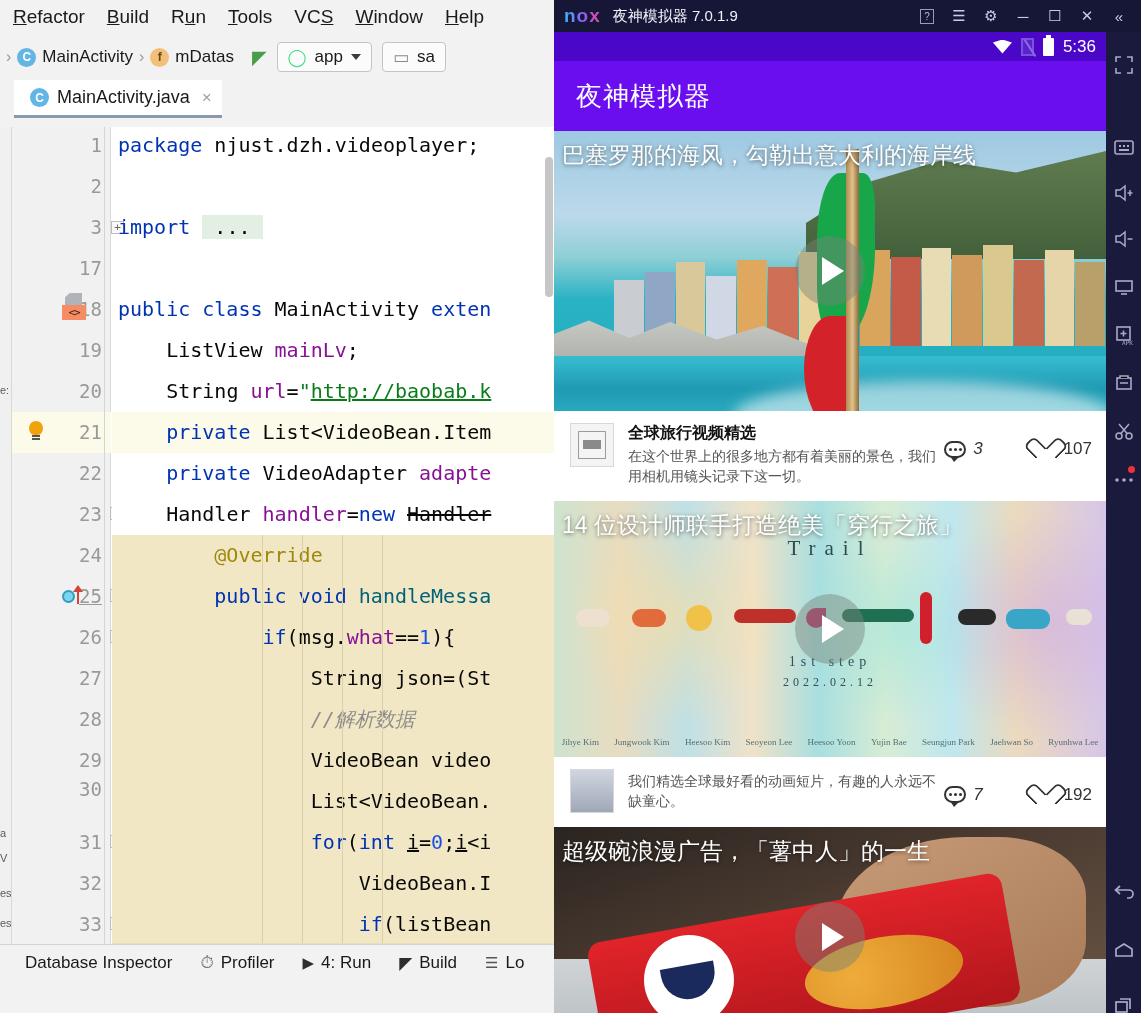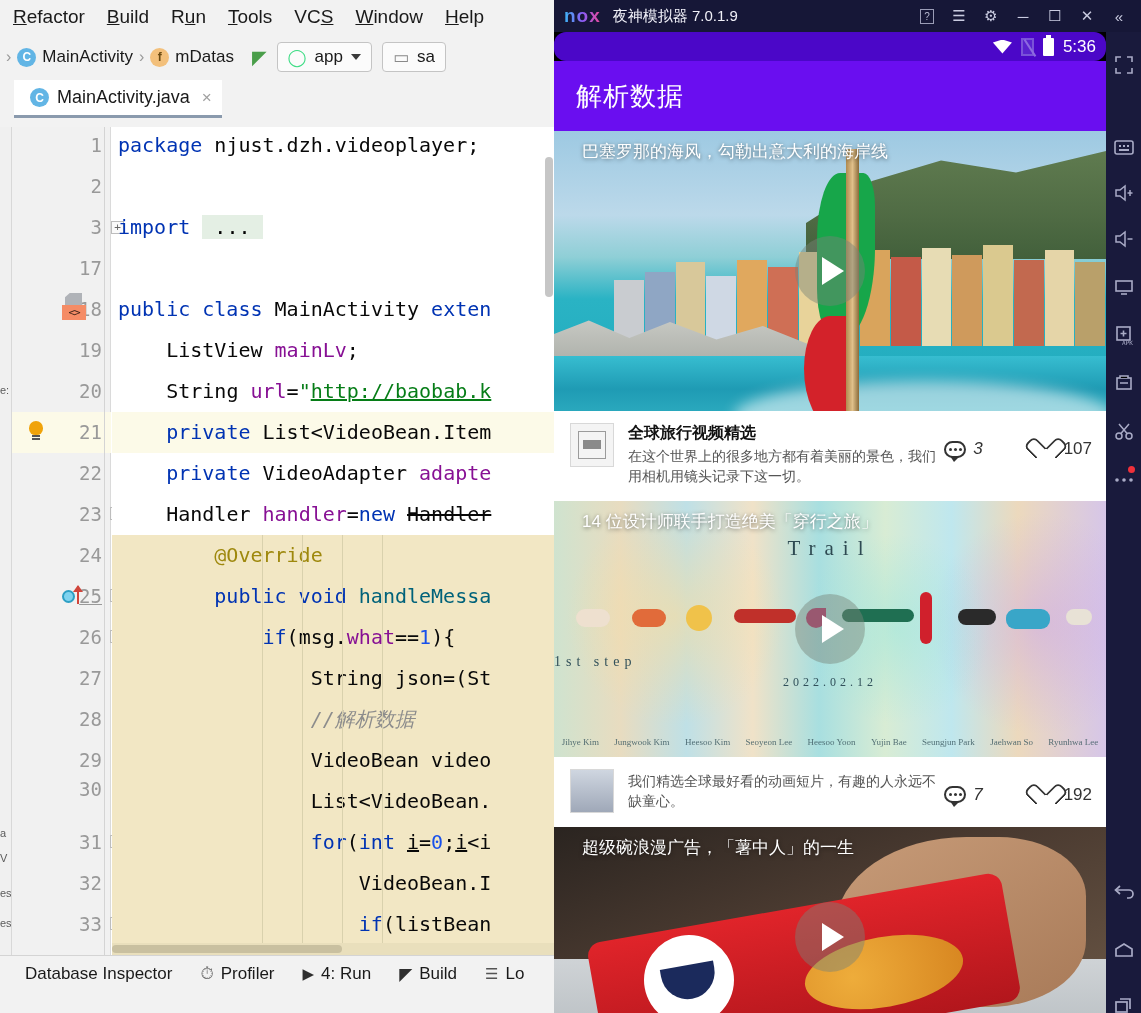--- a/index.html
+++ b/index.html
@@ -114,21 +114,21 @@
   .foldmk.down::after{ content:""; position:absolute; left:3px; top:11px; border-left:5px solid transparent;border-right:5px solid transparent;border-top:5px solid #bdbdbd;}
   .plusbox { position:absolute; width:13px;height:13px;border:1px solid #bdbdbd;background:#fafafa;color:#666;font-size:11px;line-height:11px;text-align:center;font-family:"DejaVu Sans Mono",monospace;}
   .foldline { position:absolute; left:104px; top:0; bottom:0; width:1px; background:#d4d4d4;}
 
   .vscroll { position:absolute; right:0; top:0; width:10px; bottom:0; background:transparent; }
   .vthumb { position:absolute; right:1px; width:8px; background:#c6c6c6; border-radius:4px; }
   .hscroll-outer { position:absolute; left:112px; right:0; bottom:0; height:12px; background:#e9dfbc; }
   .hthumb { position:absolute; left:0; top:2px; height:8px; width:230px; background:#c9c0a0; border-radius:4px;}
 
   .statusbar {
-    position:absolute; left:0; bottom:0; width:554px; height:58px;
+    position:absolute; left:0; bottom:0; width:554px; height:69px;
     background:#f2f2f2; border-top:1px solid #d4d4d4;
   }
   .sbrow { height:36px; display:flex; align-items:center; font-size:17px; color:#1a1a1a; padding-left:4px; }
   .sbitem { display:flex; align-items:center; gap:7px; padding:0 14px; white-space:nowrap;}
   .sbrow2 { height:21px; background:#f2f2f2; }
 
   
   #nox {
     position:absolute; left:554px; top:0; width:587px; height:1013px;
     background:#a16207;
@@ -146,37 +146,37 @@
   .nox-ctrls { position:absolute; right:6px; top:0; height:32px; display:flex; align-items:center; gap:0;}
   .nox-ctrls .cbtn { width:32px; height:32px; display:flex;align-items:center;justify-content:center; color:#c9cbe0; font-size:15px;}
   .qmark { width:14px;height:15px;border:1px solid #9a9cb6; font-size:10px; display:flex;align-items:center;justify-content:center; color:#b6b8cf;}
 
   .screen {
     position:absolute; left:0; top:32px; width:552px; height:981px;
     background:#000; overflow:hidden;
   }
   .android-status {
     height:29px; background:#4b07c8; display:flex; align-items:center;
-    justify-content:flex-end; gap:9px; padding-right:10px; color:#fff; font-size:17px;border-radius:12px;
+    justify-content:flex-end; gap:9px; padding-right:10px; color:#fff; font-size:17px;
   }
   .wifi-ic { width:19px;height:14px; background:#fff; clip-path: polygon(50% 100%, 0% 22%, 50% 0%, 100% 22%); }
   .sim-ic { width:13px;height:18px; border:2px solid #7a52d8; background:#5a22cf; position:relative;}
   .sim-ic::after{content:"";position:absolute;left:-3px;top:7px;width:20px;height:2px;background:#8d6ae0;transform:rotate(57deg);}
   .bat-ic { width:11px;height:18px; background:#fff; position:relative; border-radius:1px;}
   .bat-ic::before{content:"";position:absolute;left:3px;top:-3px;width:5px;height:3px;background:#fff;}
 
   .appbar { height:70px; background:#6a0ef0; display:flex; align-items:center; }
   .appbar .t { color:#fff; font-size:26px; margin-left:22px; letter-spacing:1px;}
 
   .feed { position:absolute; left:0; top:99px; width:552px; bottom:0; overflow:hidden; background:#fff; }
   .card { position:relative; background:#fff; }
   .thumb { position:relative; width:552px; overflow:hidden; }
   .thumb .vtitle {
-    position:absolute; left:28px; top:10px; right:16px;
-    color:#fff; font-size:17px; line-height:1.25;
+    position:absolute; left:8px; top:10px; right:16px;
+    color:#fff; font-size:23px; line-height:1.25;
     text-shadow: 0 1px 4px rgba(0,0,0,.55); z-index:4;
   }
   .playbtn {
     position:absolute; left:50%; top:50%; transform:translate(-50%,-50%);
     width:70px; height:70px; border-radius:50%;
     background:rgba(120,130,120,.45); z-index:4;
     display:flex; align-items:center; justify-content:center;
   }
   .playbtn::after{
     content:""; margin-left:6px;
@@ -221,21 +221,21 @@
   .art2 { position:absolute; inset:0; background:
       linear-gradient(90deg,#cfe3cf 0%, #e8dcc0 12%, #bfe0e6 24%, #f0e2c8 36%, #a8dfe0 48%,
        #d8ecd4 60%, #bfe7ee 72%, #ecd9bd 84%, #d6c6e8 100%); }
   .art2 .glow { position:absolute; inset:0; background:
       radial-gradient(circle at 22% 45%, rgba(255,220,150,.55), transparent 24%),
       radial-gradient(circle at 62% 50%, rgba(150,230,220,.5), transparent 26%),
       radial-gradient(circle at 88% 48%, rgba(200,160,235,.45), transparent 22%); }
   .art2 .obj { position:absolute; top:calc(46% - 9px); width:34px; height:18px; border-radius:9px; }
   .art2 .tl { position:absolute; left:0; right:0; top:14%; text-align:center;
       color:#2e4a52; font-size:21px; letter-spacing:9px; font-family:"Liberation Serif",serif;}
-  .art2 .st { position:absolute; left:0; right:0; top:60%; text-align:left;
+  .art2 .st { position:absolute; left:0; right:0; top:60%; text-align:center;
       color:#31505a; font-size:14px; letter-spacing:5px; font-family:"Liberation Serif",serif;}
   .art2 .dt { position:absolute; left:0; right:0; top:68%; text-align:center;
       color:#31505a; font-size:12px; letter-spacing:4px; font-family:"Liberation Serif",serif;}
   .art2 .names { position:absolute; left:0; right:0; bottom:10px; display:flex; justify-content:space-around;
       color:#3d5b63; font-size:9px; font-family:"Liberation Serif",serif; opacity:.85;}
 
   .art3 { position:absolute; inset:0; background: linear-gradient(160deg,#2a2420 0%, #4a3a30 40%, #6e5a48 100%); }
   .art3 .table { position:absolute; left:0; right:0; bottom:0; height:40%; background:linear-gradient(180deg,#cfd3d6,#b6bcc0);}
   .art3 .can { position:absolute; left:40px; bottom:10px; width:420px; height:130px;
       background:linear-gradient(180deg,#e0242a,#b2161c); border-radius:14px; transform:rotate(-10deg);}
@@ -423,21 +423,21 @@
 
       <div class="android-status">
         <span class="wifi-ic"></span>
         <span class="sim-ic"></span>
         <span class="bat-ic"></span>
 
         <span>5:36</span>
       </div>
 
       <div class="appbar">
-        <span class="t">解析数据</span>
+        <span class="t">夜神模拟器</span>
       </div>
 
       <div class="feed">
 
         <div class="card">
           <div class="thumb" style="height:280px;">
             <div class="art1">
               <div class="hills"></div>
               <div class="town">
                 <i style="background:#c9ccd0;height:55%"></i>

